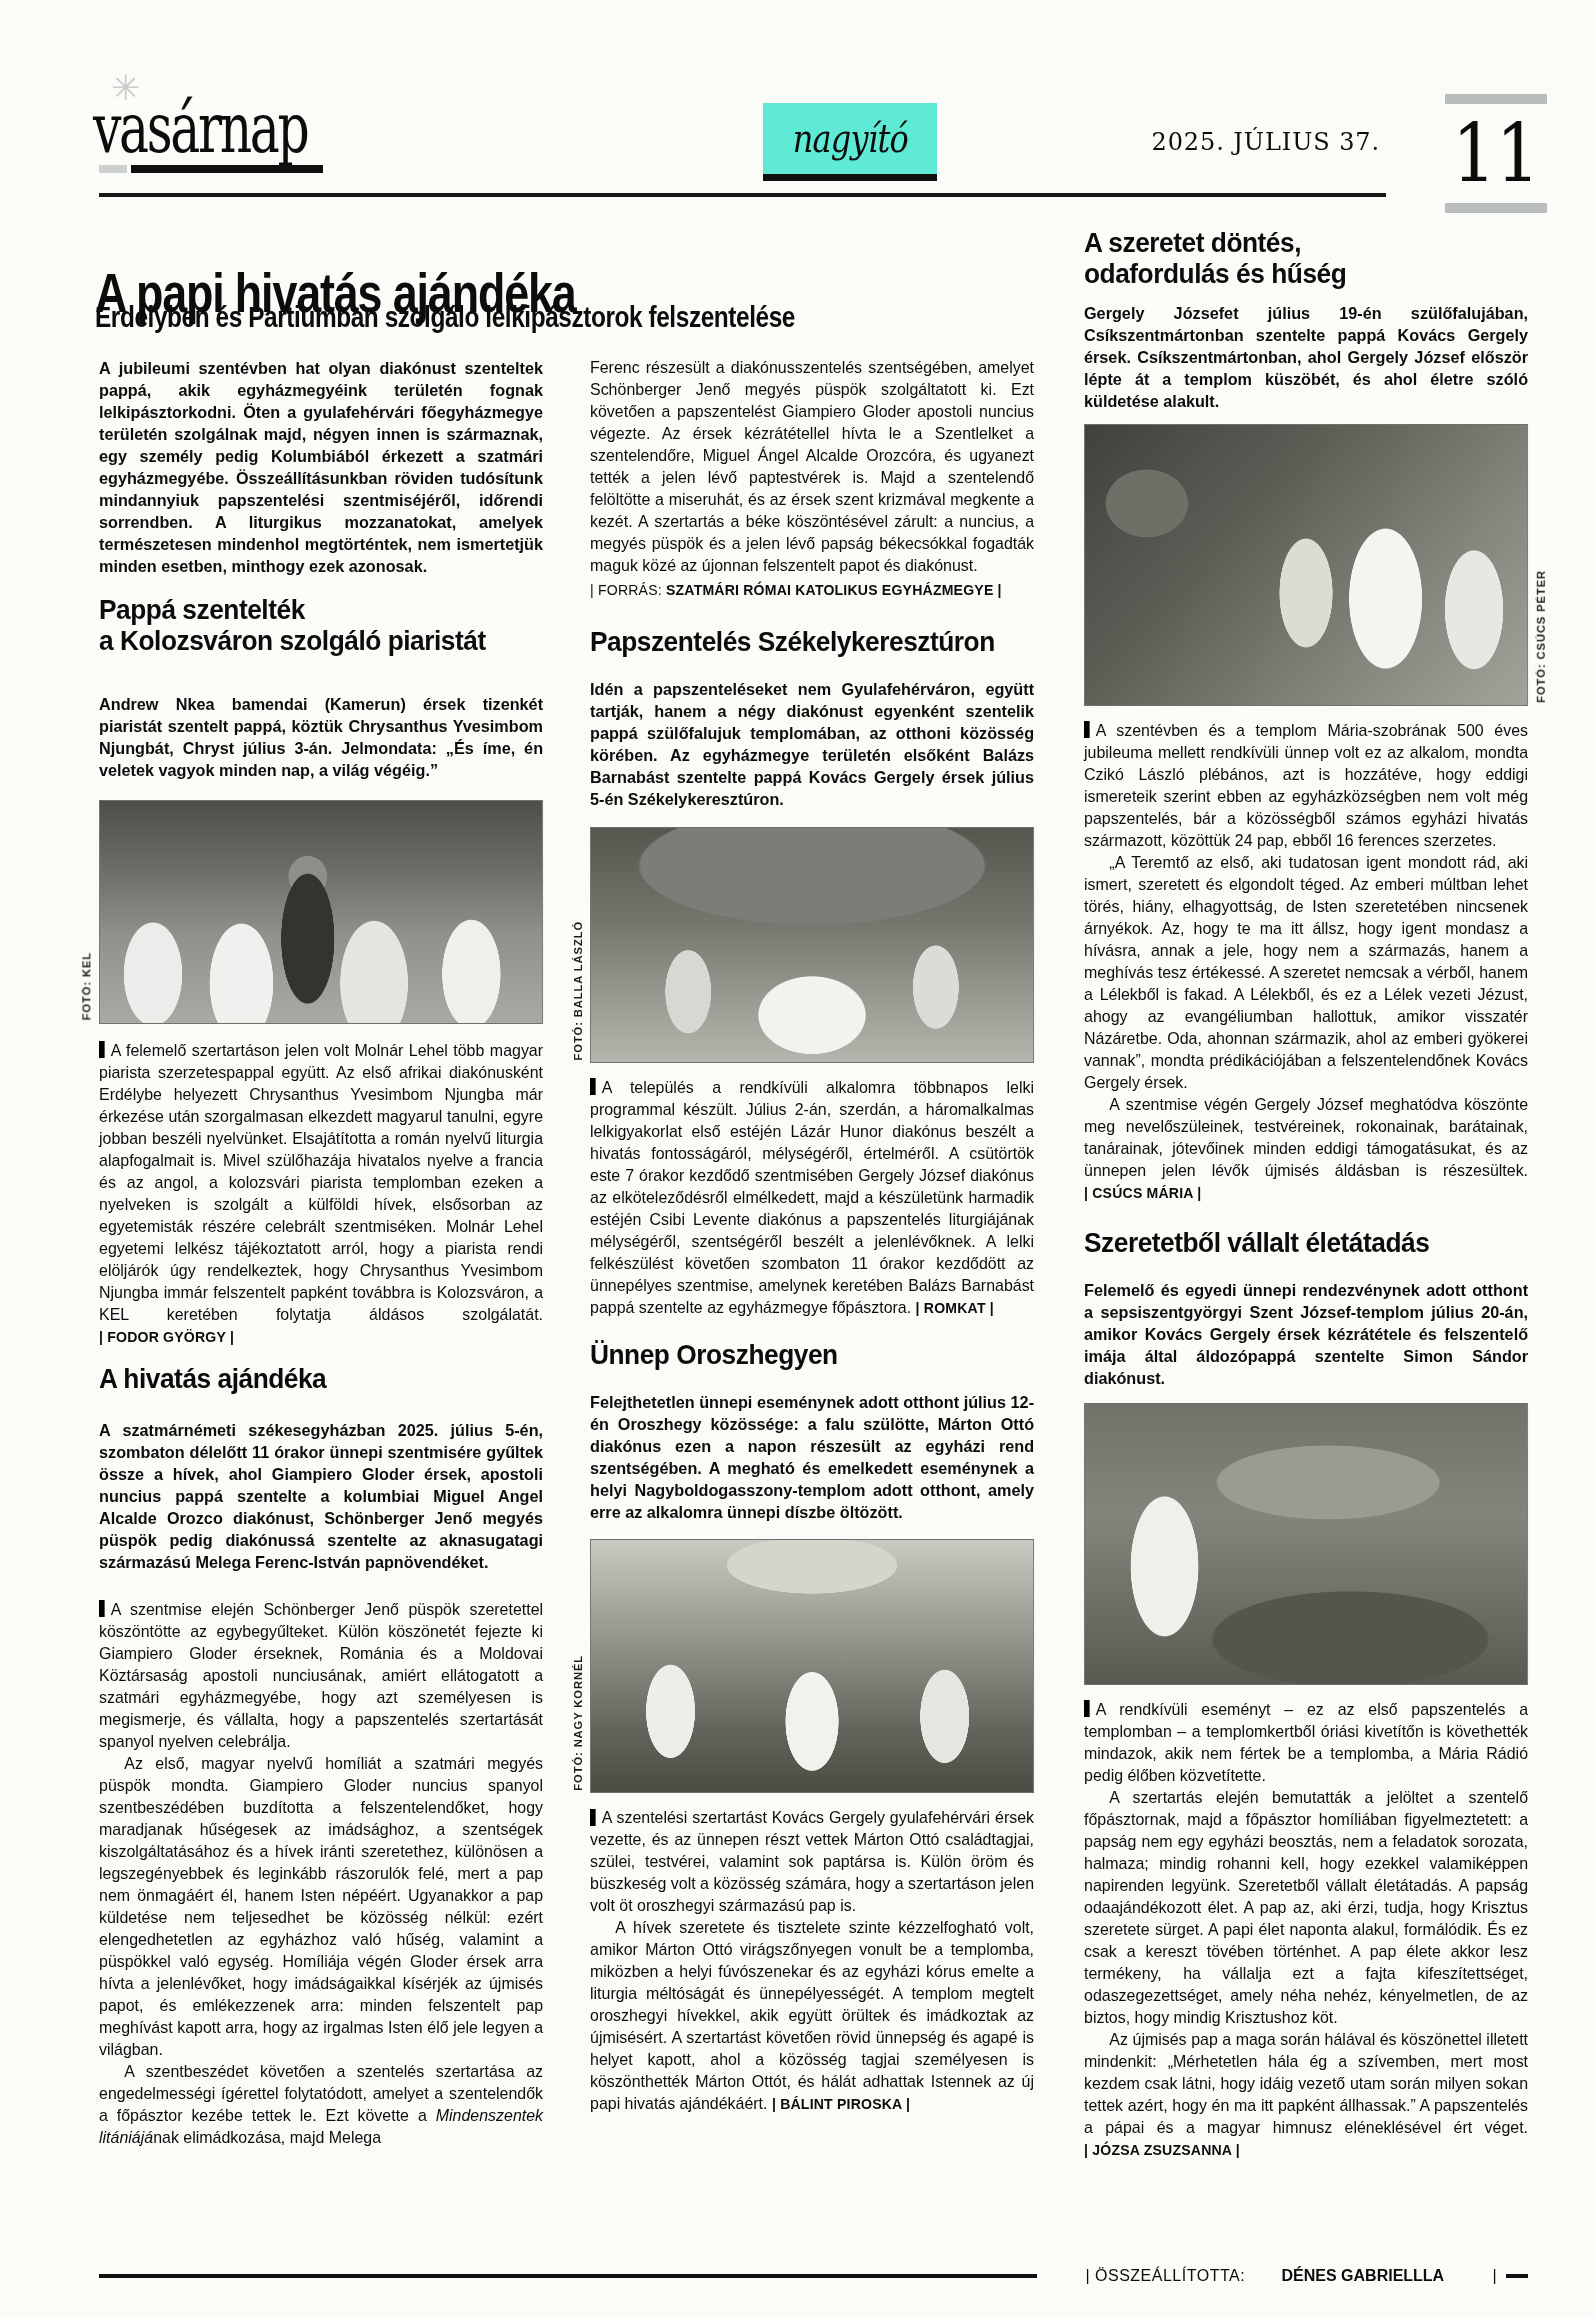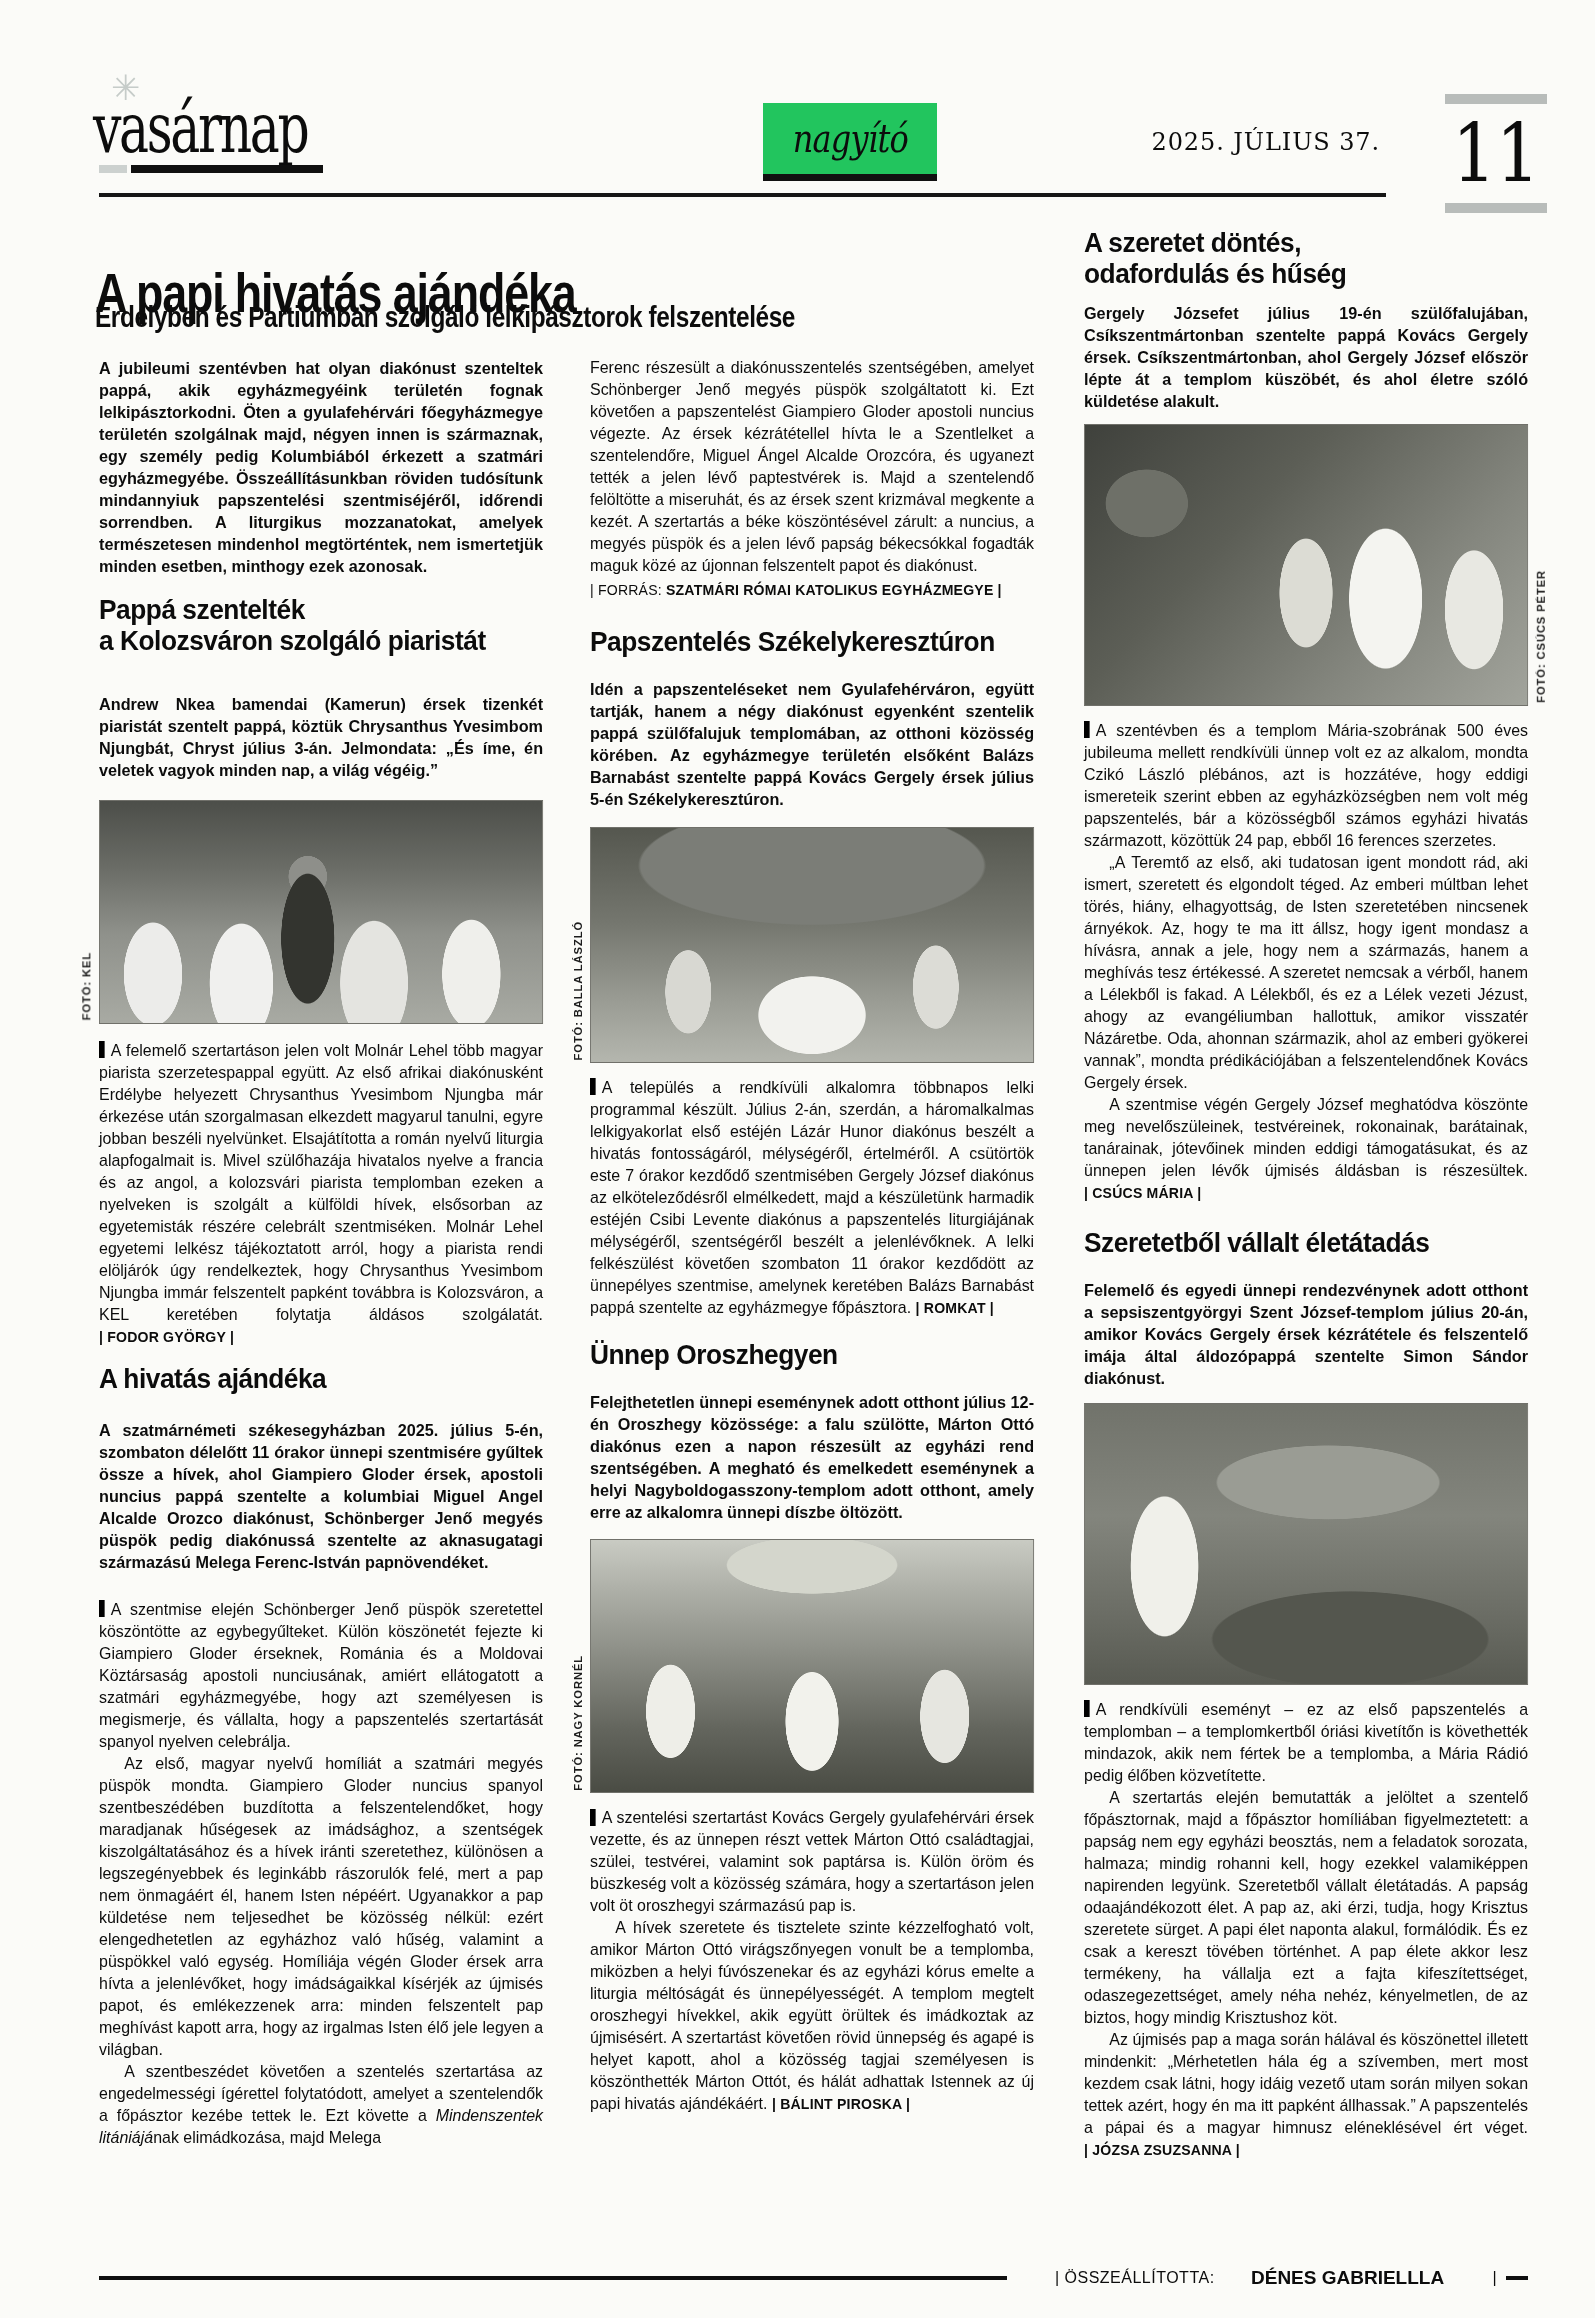--- a/index.html
+++ b/index.html
@@ -8,21 +8,21 @@
 
   
   .masthead{position:absolute;left:93px;top:92px;font-family:"DejaVu Serif",serif;
             font-size:70px;line-height:1.05;letter-spacing:-3.3px;
             transform:scaleX(0.72);transform-origin:0 0;white-space:nowrap;}
   .sun{position:absolute;left:111px;top:70px;font-size:35px;color:#c6ccc9;line-height:1;}
   .mast-rule{position:absolute;left:99px;top:165px;height:7.5px;width:224px;display:flex;}
   .mast-rule .g{width:28px;height:7.5px;background:#ccd1cf;margin-right:3.7px;}
   .mast-rule .b{flex:1;height:7.5px;background:#101010;}
   .section-box{position:absolute;left:763px;top:103px;width:174px;height:71px;
-               background:#22c55e;border-bottom:7px solid #111;
+               background:#5eead4;border-bottom:7px solid #111;
                display:flex;align-items:center;justify-content:center;}
   .section-box span{font-family:"DejaVu Serif",serif;font-style:italic;font-size:39px;
                transform:scaleX(0.82);letter-spacing:-0.9px;}
   .issue-date{position:absolute;right:215px;top:128px;font-family:"DejaVu Serif",serif;
               font-size:24px;letter-spacing:0.9px;white-space:nowrap;}
   .pagenum{position:absolute;left:1445px;top:94px;width:102px;text-align:center;}
   .pagenum .bar{height:9.8px;background:#b8bcba;}
   .pagenum .num{font-family:"DejaVu Serif",serif;font-size:80px;line-height:1.24;
                 transform:scaleX(0.86);display:block;}
   .header-rule{position:absolute;left:99px;top:193px;width:1287px;height:3.7px;background:#161616;}
@@ -89,21 +89,21 @@
     radial-gradient(ellipse 243px 79px at 60% 84%, #54564e 0 60%, rgba(0,0,0,0) 61%),
     radial-gradient(ellipse 196px 61px at 55% 28%, #9a9c94 0 60%, rgba(0,0,0,0) 61%),
     linear-gradient(180deg,#71736b 0%,#83857d 40%,#6b6d65 75%,#585a52 100%);}
 
   
   .footer{position:absolute;left:99px;top:2267px;width:1429px;
           display:flex;align-items:center;gap:8.4px;}
   .frule{flex:1;height:4.2px;background:#0f0f0f;}
   .frule-short{width:22.4px;height:4.2px;background:#0f0f0f;}
   .flabel{font-size:16px;letter-spacing:0.5px;white-space:nowrap;margin-left:40px;}
-  .fname{font-size:19px;white-space:nowrap;padding-left:28px;}
+  .fname{font-size:16px;white-space:nowrap;padding-left:28px;}
 </style>
 </head>
 <body>
 
 <div class="page">
 
   <span class="sun">✳</span>
   <div class="masthead">vasárnap</div>
   <div class="mast-rule">
       <div class="g"></div>

